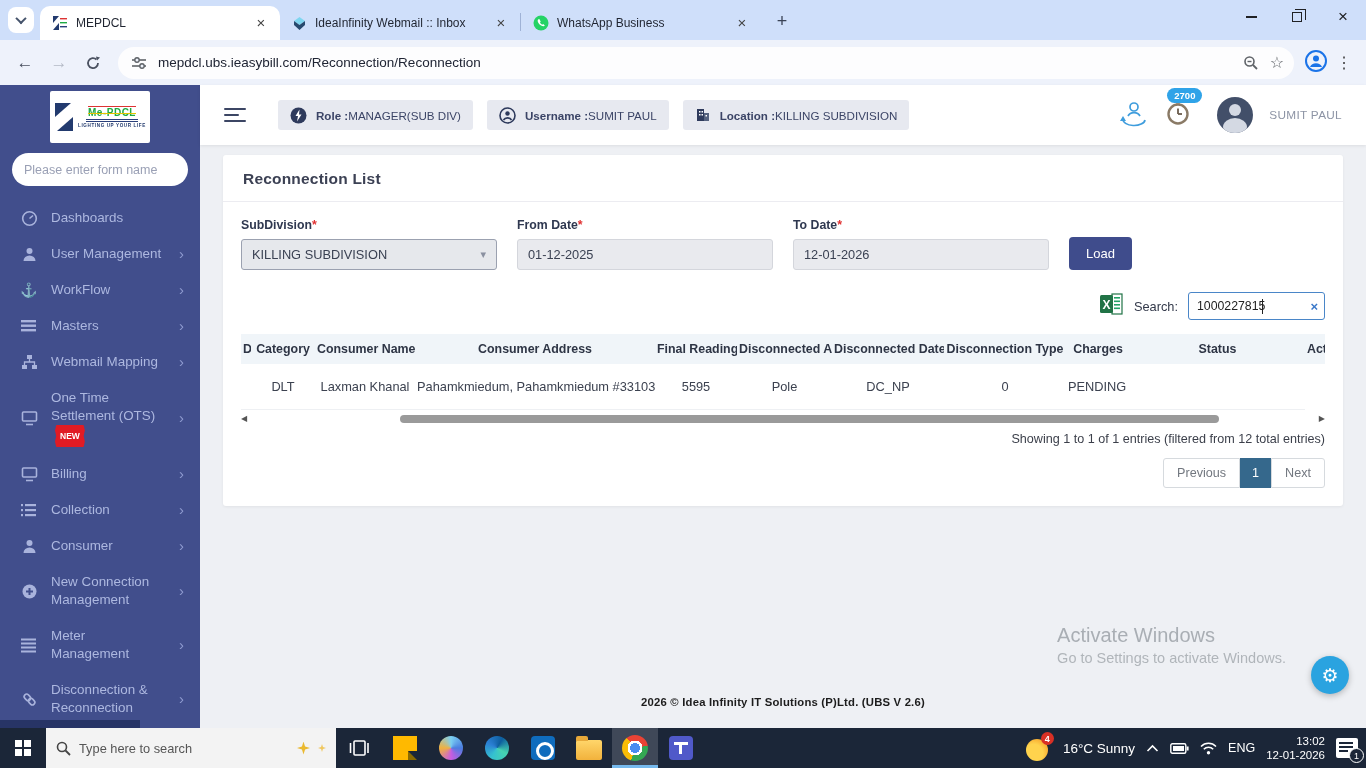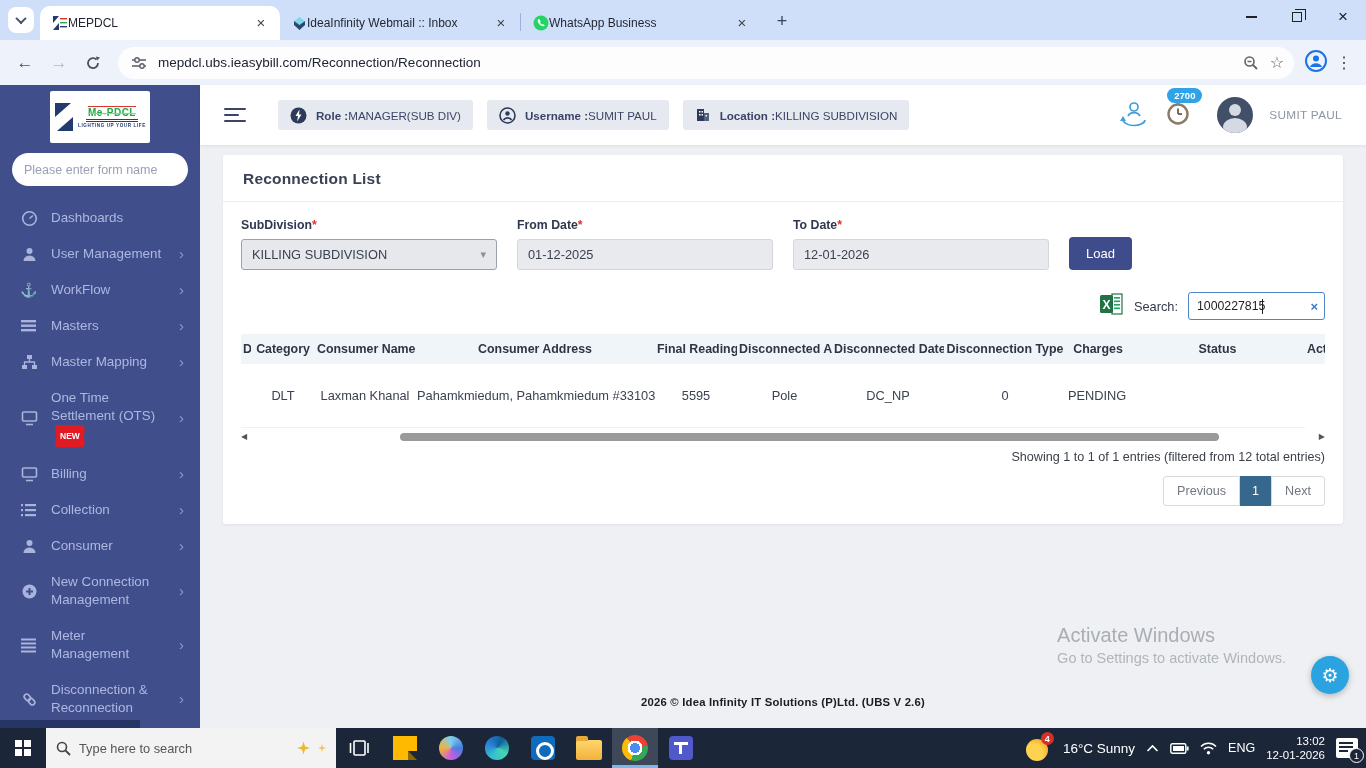--- a/index.html
+++ b/index.html
@@ -4,21 +4,21 @@
 <style>
   *{margin:0;padding:0;box-sizing:border-box;}
   html,body{width:1366px;height:768px;}
   body{font-family:"Liberation Sans",sans-serif;background:#eef0f4;}
   .screen{position:relative;width:1366px;height:768px;overflow:hidden;display:flex;flex-direction:column;}
 
   
   .tabstrip{height:40px;background:#cfdffa;display:flex;align-items:flex-end;padding-left:6px;position:relative;flex:0 0 40px;}
   .tab-search{width:26px;height:26px;border-radius:8px;background:#fff;margin:0 6px 7px 2px;display:flex;align-items:center;justify-content:center;}
   .chev-dn{width:8px;height:8px;border-right:2px solid #45536b;border-bottom:2px solid #45536b;transform:rotate(45deg) translate(-1px,-1px);}
-  .tab{height:34px;display:flex;align-items:center;padding:0 10px 0 12px;width:240px;font-size:12px;color:#1f2430;}
+  .tab{height:34px;display:flex;align-items:center;gap:8px;padding:0 10px 0 12px;width:240px;font-size:12px;color:#1f2430;}
   .tab.active{background:#fff;border-radius:10px 10px 0 0;}
   .tab .title{flex:1;white-space:nowrap;overflow:hidden;text-overflow:ellipsis;}
   .tab .close{color:#444;font-size:15px;width:18px;height:18px;line-height:17px;text-align:center;border-radius:50%;}
   .tab-sep{width:1px;height:18px;background:#9fb2d6;margin-bottom:9px;}
   .newtab{width:26px;height:26px;margin:0 0 6px 8px;font-size:18px;color:#3a4356;display:flex;align-items:center;justify-content:center;}
   .wincontrols{position:absolute;right:0;top:0;height:34px;display:flex;align-items:center;}
   .winbtn{width:46px;height:30px;display:flex;align-items:center;justify-content:center;color:#202124;}
   .min-glyph{width:11px;height:2px;background:#202124;}
   .restore-glyph{width:10px;height:10px;border:1.5px solid #202124;position:relative;}
   .restore-glyph:before{content:"";position:absolute;left:2px;top:-4px;width:10px;height:10px;border-top:1.5px solid #202124;border-right:1.5px solid #202124;}
@@ -81,21 +81,21 @@
   .search-row{display:flex;align-items:center;justify-content:flex-end;gap:10px;padding:16px 18px 10px 18px;}
   .search-lbl{font-size:12.8px;color:#33394a;}
   .search-box{width:137px;height:28px;border:1.5px solid #4a86c8;border-radius:3px;display:flex;align-items:center;padding:0 6px 0 8px;position:relative;}
   .search-box input{border:0;outline:0;width:100%;font-size:12.3px;color:#222;font-family:"Liberation Sans",sans-serif;}
   .caret-bar{position:absolute;left:73px;top:6px;width:1px;height:15px;background:#222;}
   .clear-x{color:#3a78c9;font-size:13px;font-weight:bold;margin-left:2px;}
 
   .tbl{margin:4px 18px 0 18px;}
   .trow{display:grid;grid-template-columns:10px 64px 100px 240px 82px 95px 112px 122px 64px 175px 20px;}
   .th{background:#f0f5f9;font-size:12.4px;font-weight:bold;color:#2e3545;padding:8px 2px;text-align:center;white-space:nowrap;overflow:hidden;position:relative;}
-  .td{font-size:12.8px;color:#3c4250;padding:24px 2px;text-align:center;white-space:nowrap;overflow:hidden;border-bottom:1px solid #eef0f3;}
+  .td{font-size:12.8px;color:#3c4250;padding:15px 2px;text-align:center;white-space:nowrap;overflow:hidden;border-bottom:1px solid #eef0f3;}
   .hscroll{display:flex;align-items:center;margin:4px 18px 0 18px;height:10px;gap:4px;}
   .harrow{font-size:8px;color:#555;line-height:10px;}
   .htrack{flex:1;height:8px;position:relative;}
   .hthumb{position:absolute;left:14%;width:77%;top:0;height:8px;background:#9a9a9a;border-radius:4px;}
   .showing{font-size:12.6px;color:#3b3f4a;padding:8px 18px 0 18px;text-align:right;}
   .pager{display:flex;justify-content:flex-end;gap:0;padding:12px 18px 10px 18px;}
   .pbtn{border:1px solid #d6dade;background:#fff;color:#72777f;font-size:12.6px;padding:7px 13px;}
   .pbtn.prev{border-radius:3px 0 0 3px;}
   .pbtn.next{border-radius:0 3px 3px 0;}
   .pbtn.page-active{background:#35688c;border-color:#35688c;color:#fff;padding:7px 11px;}
@@ -296,21 +296,21 @@
         </li>
         <li class="mi">
           <span class="ic">
               <svg width="17" height="16" viewBox="0 0 17 16">
                 <rect x="6" y="1" width="5" height="4" fill="#a9b3dc"></rect>
                 <rect x="1" y="11" width="5" height="4" fill="#a9b3dc"></rect>
                 <rect x="11" y="11" width="5" height="4" fill="#a9b3dc"></rect>
                 <path d="M8.5 5 v3 M3.5 11 v-3 h10 v3" fill="none" stroke="#a9b3dc" stroke-width="1.3"></path>
               </svg>
             </span>
-          <span class="lbl">Master Mapping</span>
+          <span class="lbl">Webmail Mapping</span>
           <span class="chev">›</span>
         </li>
         <li class="mi">
           <span class="ic">
               <svg width="17" height="16" viewBox="0 0 17 16">
                 <rect x="1.5" y="2" width="14" height="9" rx="1" fill="none" stroke="#a9b3dc" stroke-width="1.6"></rect>
                 <line x1="5" y1="14.5" x2="12" y2="14.5" stroke="#a9b3dc" stroke-width="1.6"></line>
               </svg>
             </span>
           <span class="lbl"><span>One Time Settlement (OTS)</span><span class="badge-new">NEW</span></span>

